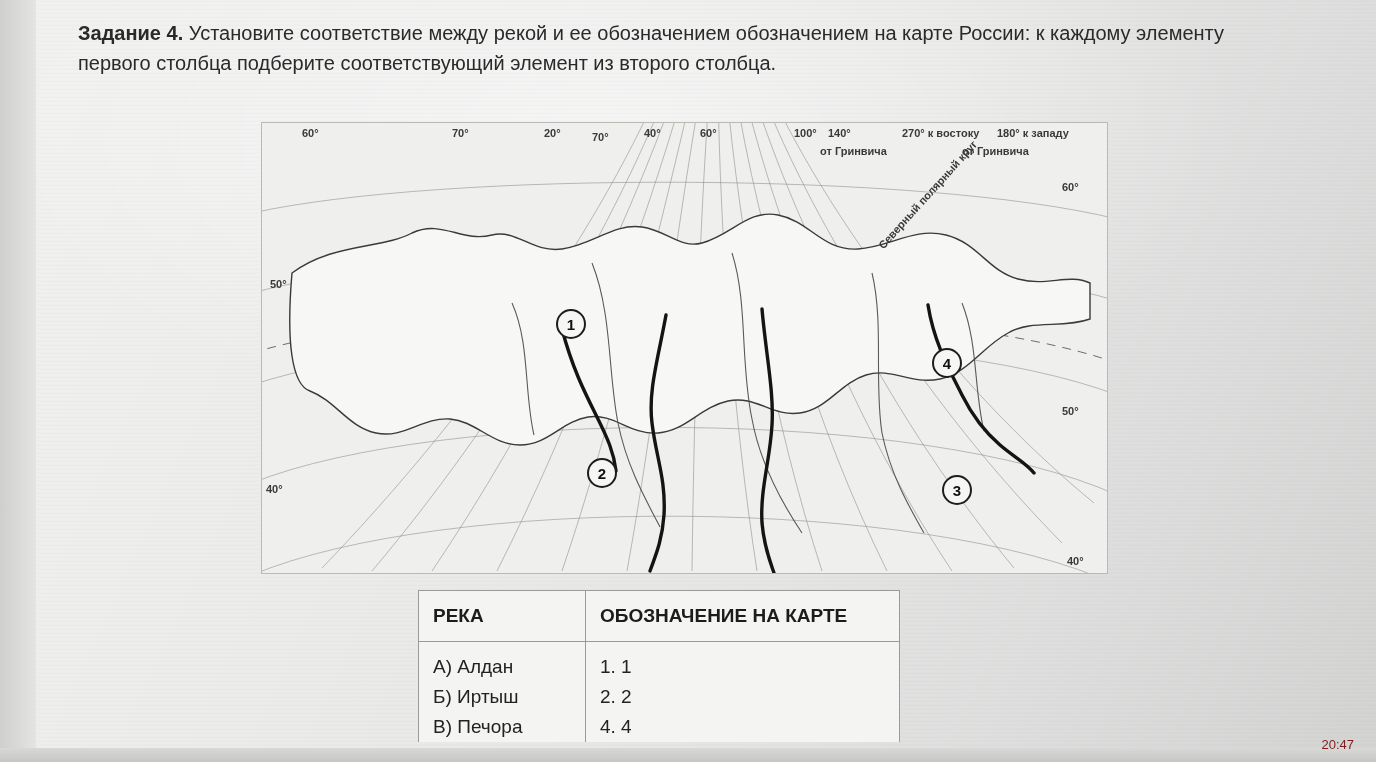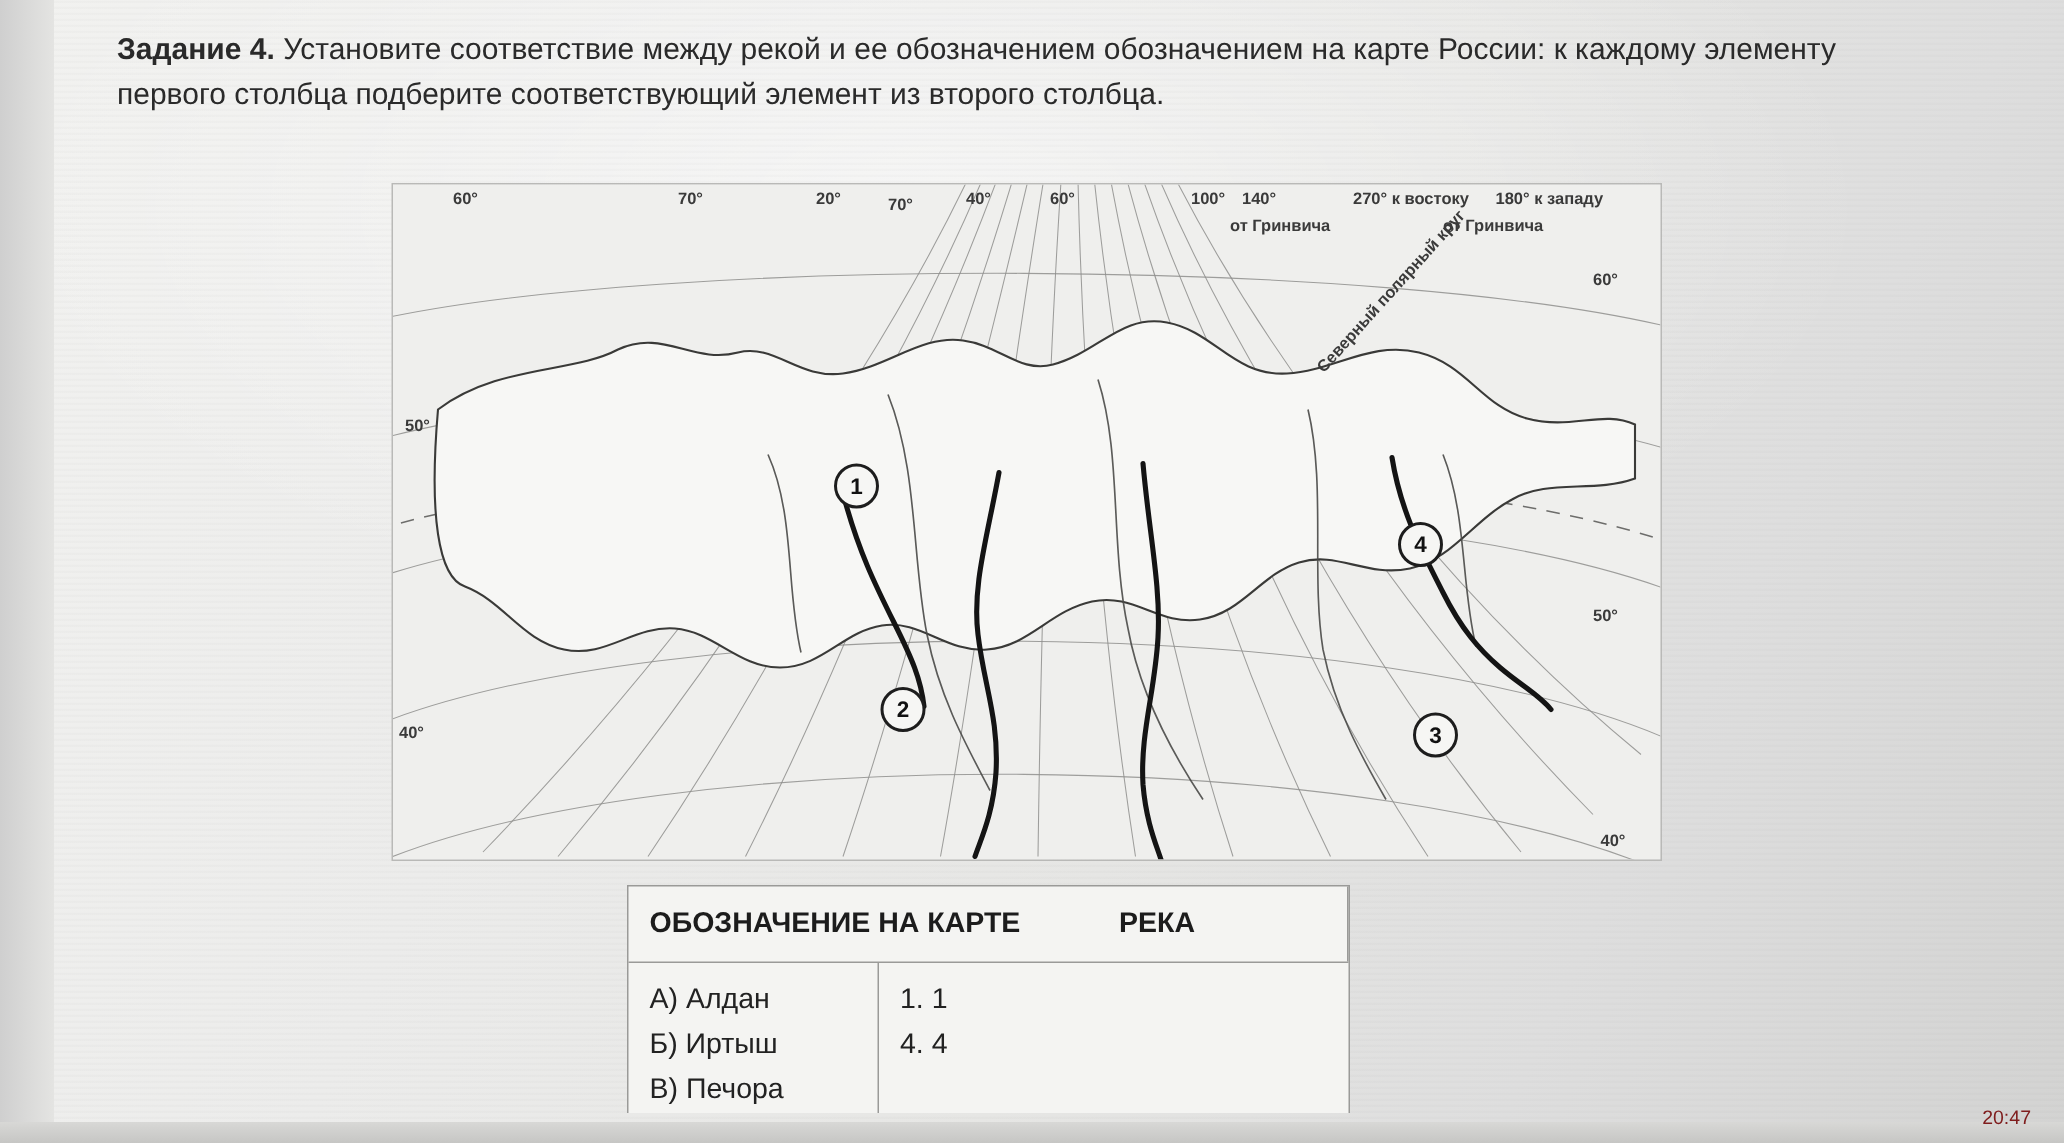--- a/index.html
+++ b/index.html
@@ -170,29 +170,30 @@
   <div class="mlabel" style="left:614px;top:120px;transform:rotate(-48deg);transform-origin:left top;">Северный полярный круг</div>
 
   <div class="marker" style="left:294px;top:186px;">1</div>
   <div class="marker" style="left:325px;top:335px;">2</div>
   <div class="marker" style="left:680px;top:352px;">3</div>
   <div class="marker" style="left:670px;top:225px;">4</div>
 </div>
 
 <div class="table">
   <div class="trow thead">
+    <div class="tcell c1">РЕКА</div>
     <div class="tcell c2">ОБОЗНАЧЕНИЕ НА КАРТЕ</div>
-    <div class="tcell c1">РЕКА</div>
   </div>
   <div class="trow tbody">
     <div class="tcell c1 rivers">
       <div>А) Алдан</div>
       <div>Б) Иртыш</div>
       <div>В) Печора</div>
     </div>
     <div class="tcell c2 codes">
       <div>1. 1</div>
+      <div>2. 2</div>
       <div>4. 4</div>
     </div>
   </div>
 </div>
 
 <div class="clock">20:47</div>
 
 </body></html>

